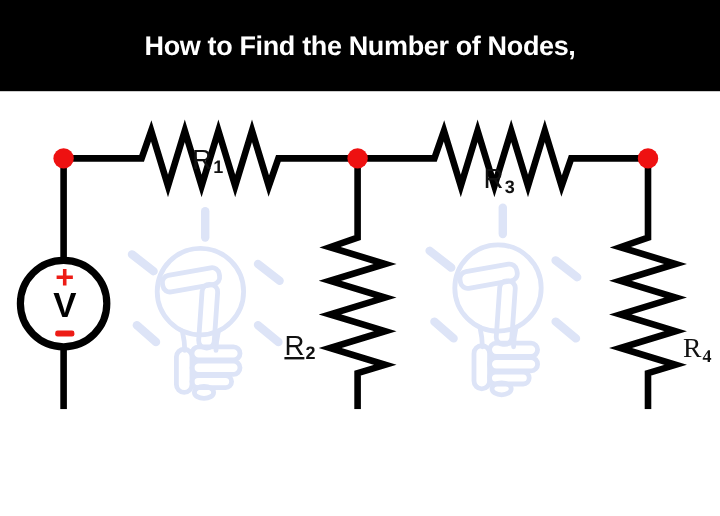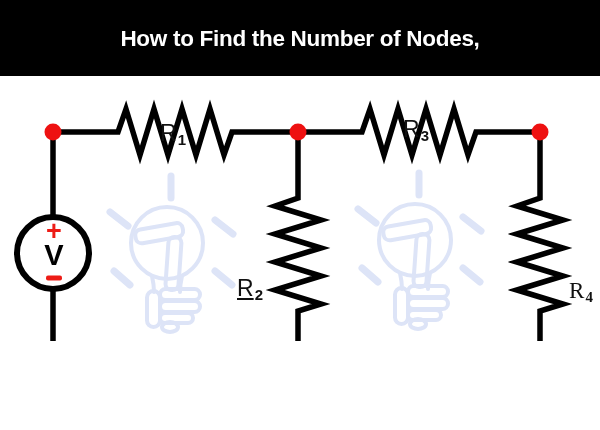--- a/index.html
+++ b/index.html
@@ -98,21 +98,21 @@
       <circle cx="540" cy="132" r="8.5"></circle>
       <circle cx="53" cy="375" r="8.5"></circle>
       <circle cx="298" cy="375" r="8.5"></circle>
       <circle cx="540" cy="375" r="8.5"></circle>
     </g>
   </svg>
 
   <div class="rlabel" style="left:173px;top:96px;">
     <span>R</span><span class="sub">1</span>
   </div>
-  <div class="rlabel" style="left:416px;top:92px;">
+  <div class="rlabel" style="left:416px;top:112px;">
     <span>R</span><span class="sub">3</span>
   </div>
   <div class="rlabel" style="left:250px;top:251px;text-decoration:underline;">
     <span>R</span><span class="sub">2</span>
   </div>
   <div class="rlabel" style="left:581px;top:254px;font-family:Liberation Serif, serif;">
     <span>R</span><span class="sub">4</span>
   </div>
   <div class="rlabel" style="left:166px;top:412px;">
     <span>R</span><span class="sub">6</span>

